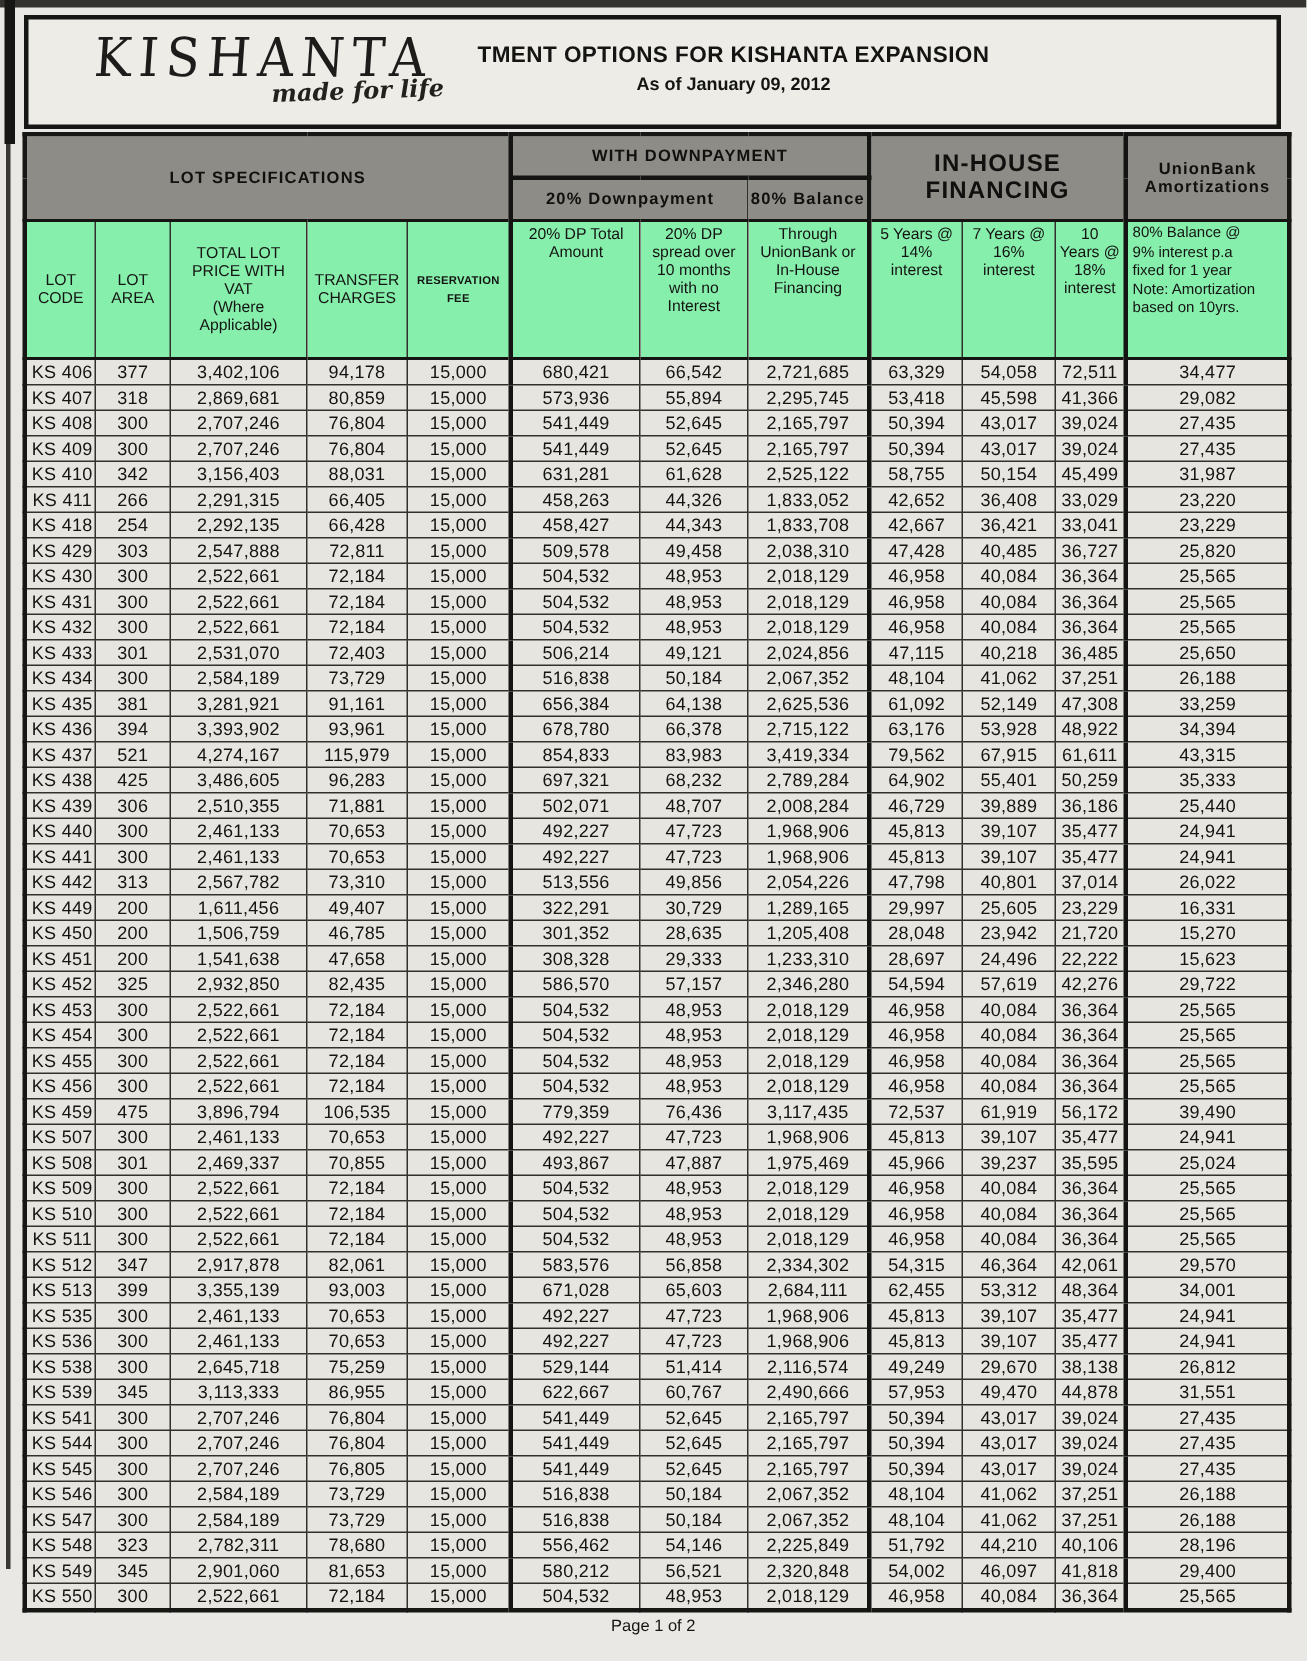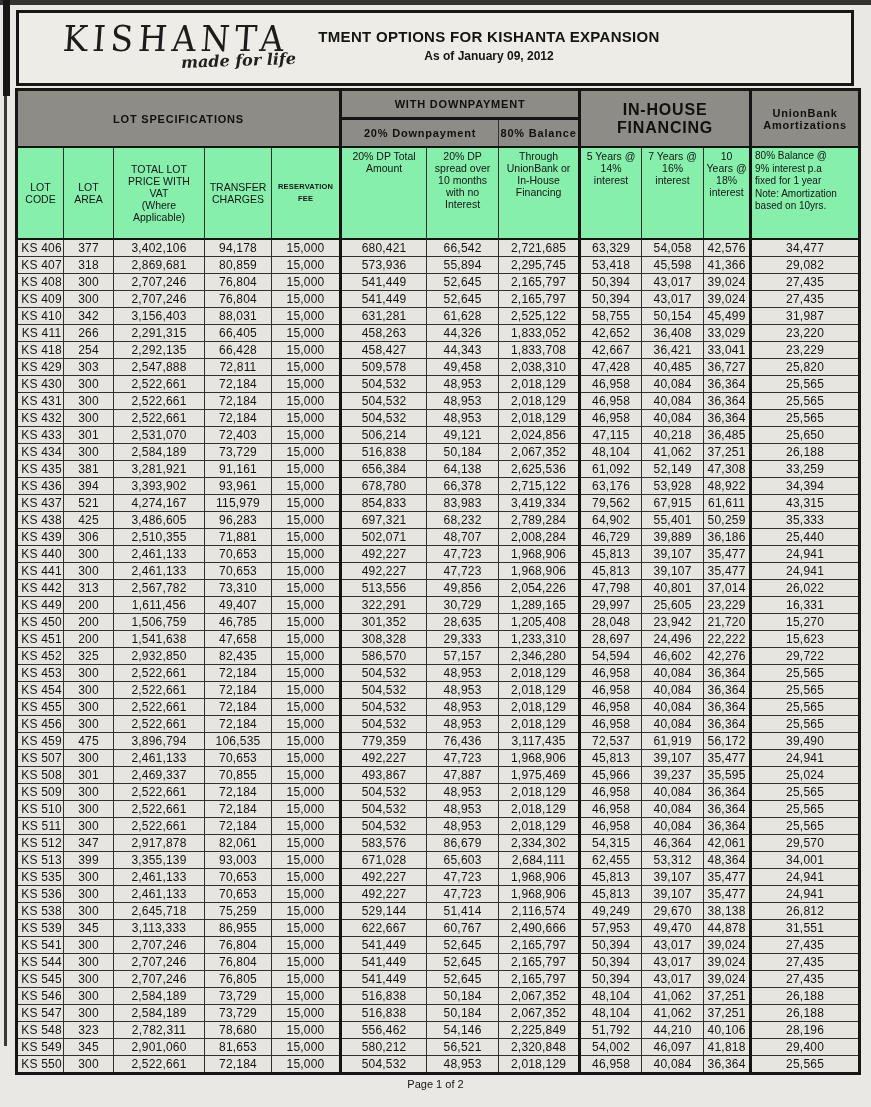--- a/index.html
+++ b/index.html
@@ -182,21 +182,21 @@
         <td class="c-code">KS 406</td>
         <td>377</td>
         <td>3,402,106</td>
         <td>94,178</td>
         <td>15,000</td>
         <td class="hl">680,421</td>
         <td>66,542</td>
         <td>2,721,685</td>
         <td class="hl">63,329</td>
         <td>54,058</td>
-        <td>42,576</td>
+        <td>72,511</td>
         <td class="hl">34,477</td>
       </tr>
       <tr>
         <td class="c-code">KS 407</td>
         <td>318</td>
         <td>2,869,681</td>
         <td>80,859</td>
         <td>15,000</td>
         <td class="hl">573,936</td>
         <td>55,894</td>
@@ -517,21 +517,21 @@
       <tr>
         <td class="c-code">KS 452</td>
         <td>325</td>
         <td>2,932,850</td>
         <td>82,435</td>
         <td>15,000</td>
         <td class="hl">586,570</td>
         <td>57,157</td>
         <td>2,346,280</td>
         <td class="hl">54,594</td>
-        <td>46,602</td>
+        <td>57,619</td>
         <td>42,276</td>
         <td class="hl">29,722</td>
       </tr>
       <tr>
         <td class="c-code">KS 453</td>
         <td>300</td>
         <td>2,522,661</td>
         <td>72,184</td>
         <td>15,000</td>
         <td class="hl">504,532</td>
@@ -668,21 +668,21 @@
         <td>36,364</td>
         <td class="hl">25,565</td>
       </tr>
       <tr>
         <td class="c-code">KS 512</td>
         <td>347</td>
         <td>2,917,878</td>
         <td>82,061</td>
         <td>15,000</td>
         <td class="hl">583,576</td>
-        <td>86,679</td>
+        <td>56,858</td>
         <td>2,334,302</td>
         <td class="hl">54,315</td>
         <td>46,364</td>
         <td>42,061</td>
         <td class="hl">29,570</td>
       </tr>
       <tr>
         <td class="c-code">KS 513</td>
         <td>399</td>
         <td>3,355,139</td>

